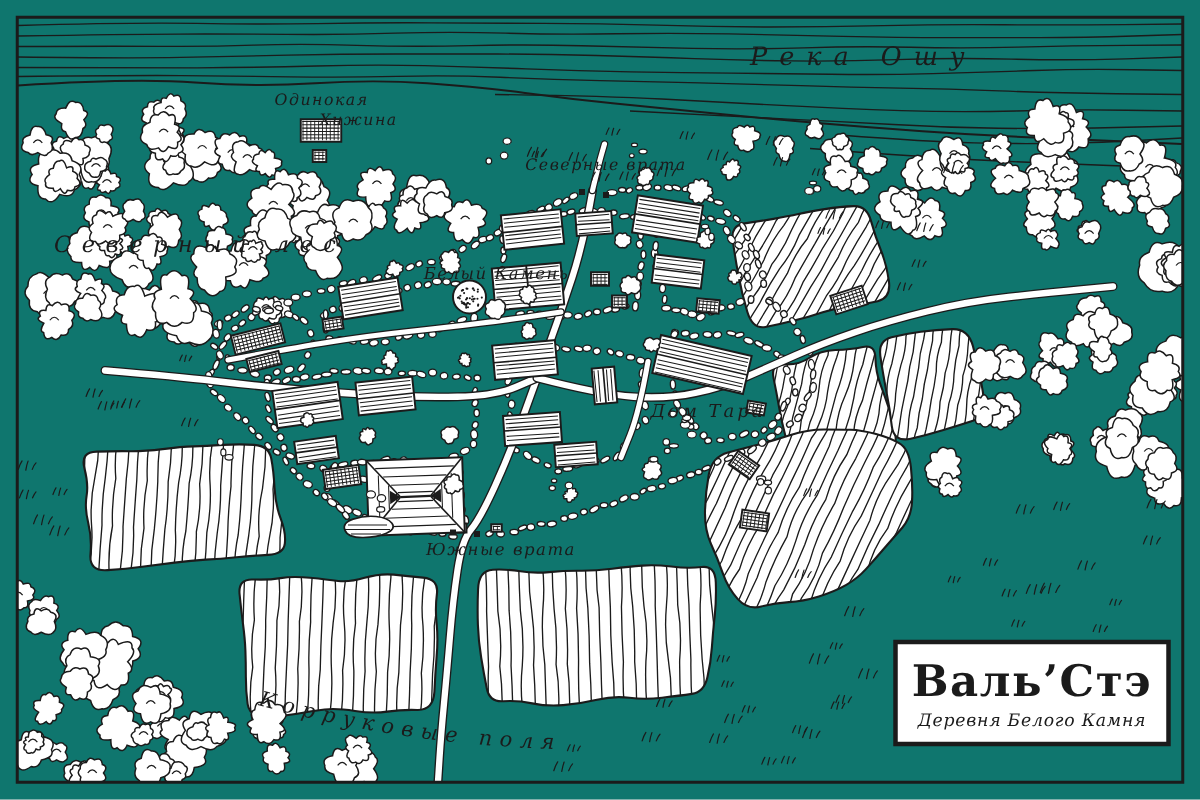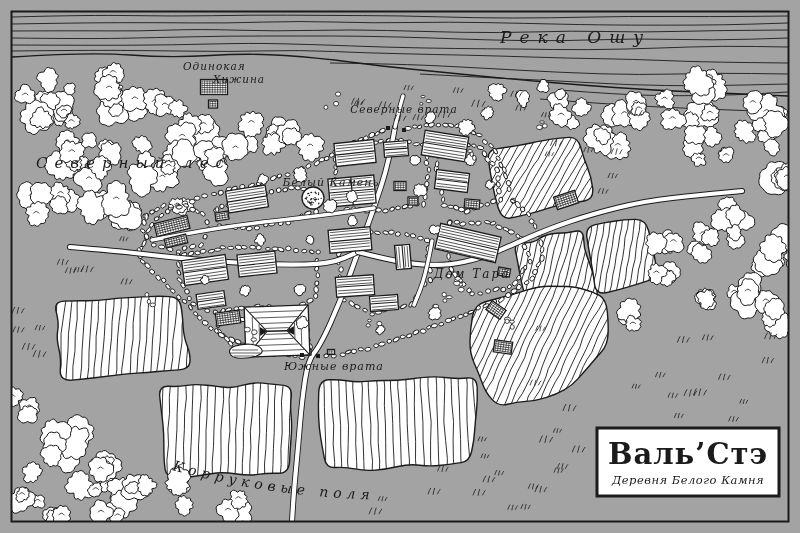--- a/index.html
+++ b/index.html
@@ -1,16 +1,16 @@
 <!DOCTYPE html>
 <html style="--ink: #1b1b1b;"><head>
 <meta charset="utf-8">
 <style>
   html,body{margin:0;padding:0;background:#ddd;}
-  .page{width:800px;height:533px;background:#a3a3a3;position:relative;overflow:hidden;text-align:right;}
+  .page{width:800px;height:533px;background:#0f766e;position:relative;overflow:hidden;text-align:right;}
   svg{display:block;}
   .lbl{font-family:"DejaVu Serif",serif;font-style:italic;fill:var(--ink,#1b1b1b);}
   .title-t{font-family:"DejaVu Serif",serif;font-weight:bold;fill:var(--ink,#1b1b1b);}
   .frame{fill:none;stroke:var(--ink,#1b1b1b);stroke-width:2;}
   .tbox{fill:#fff;stroke:var(--ink,#1b1b1b);stroke-width:3;}
 </style>
 </head>
 <body>
 
 <div class="page">

